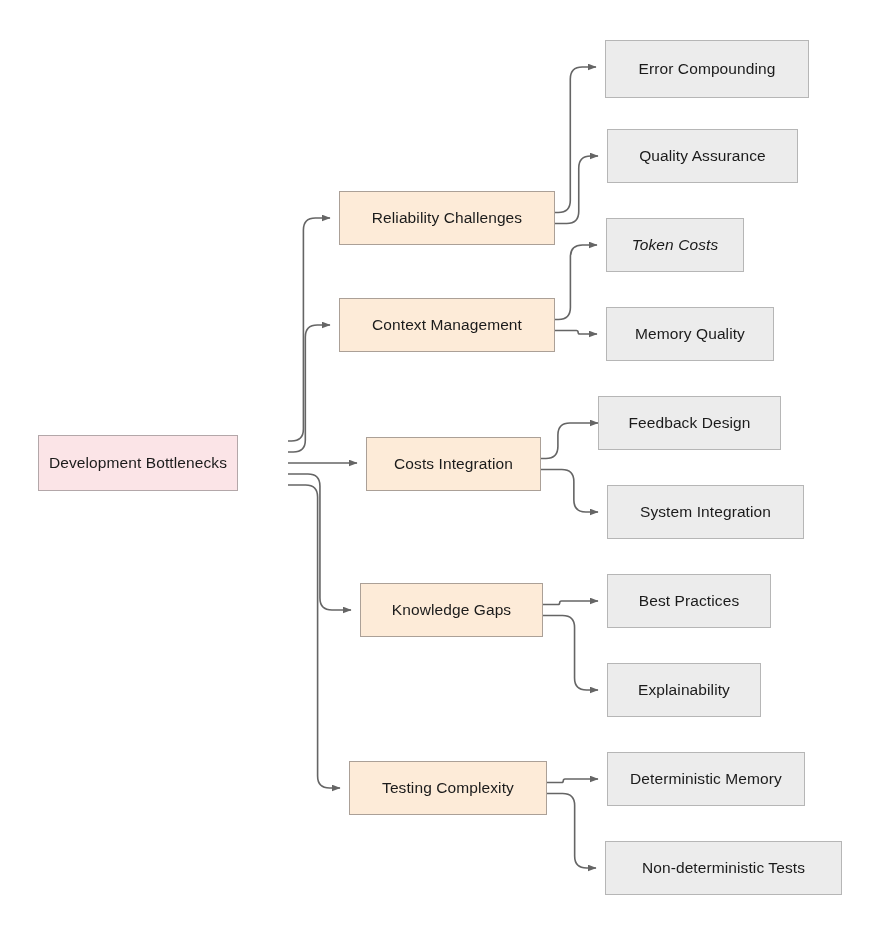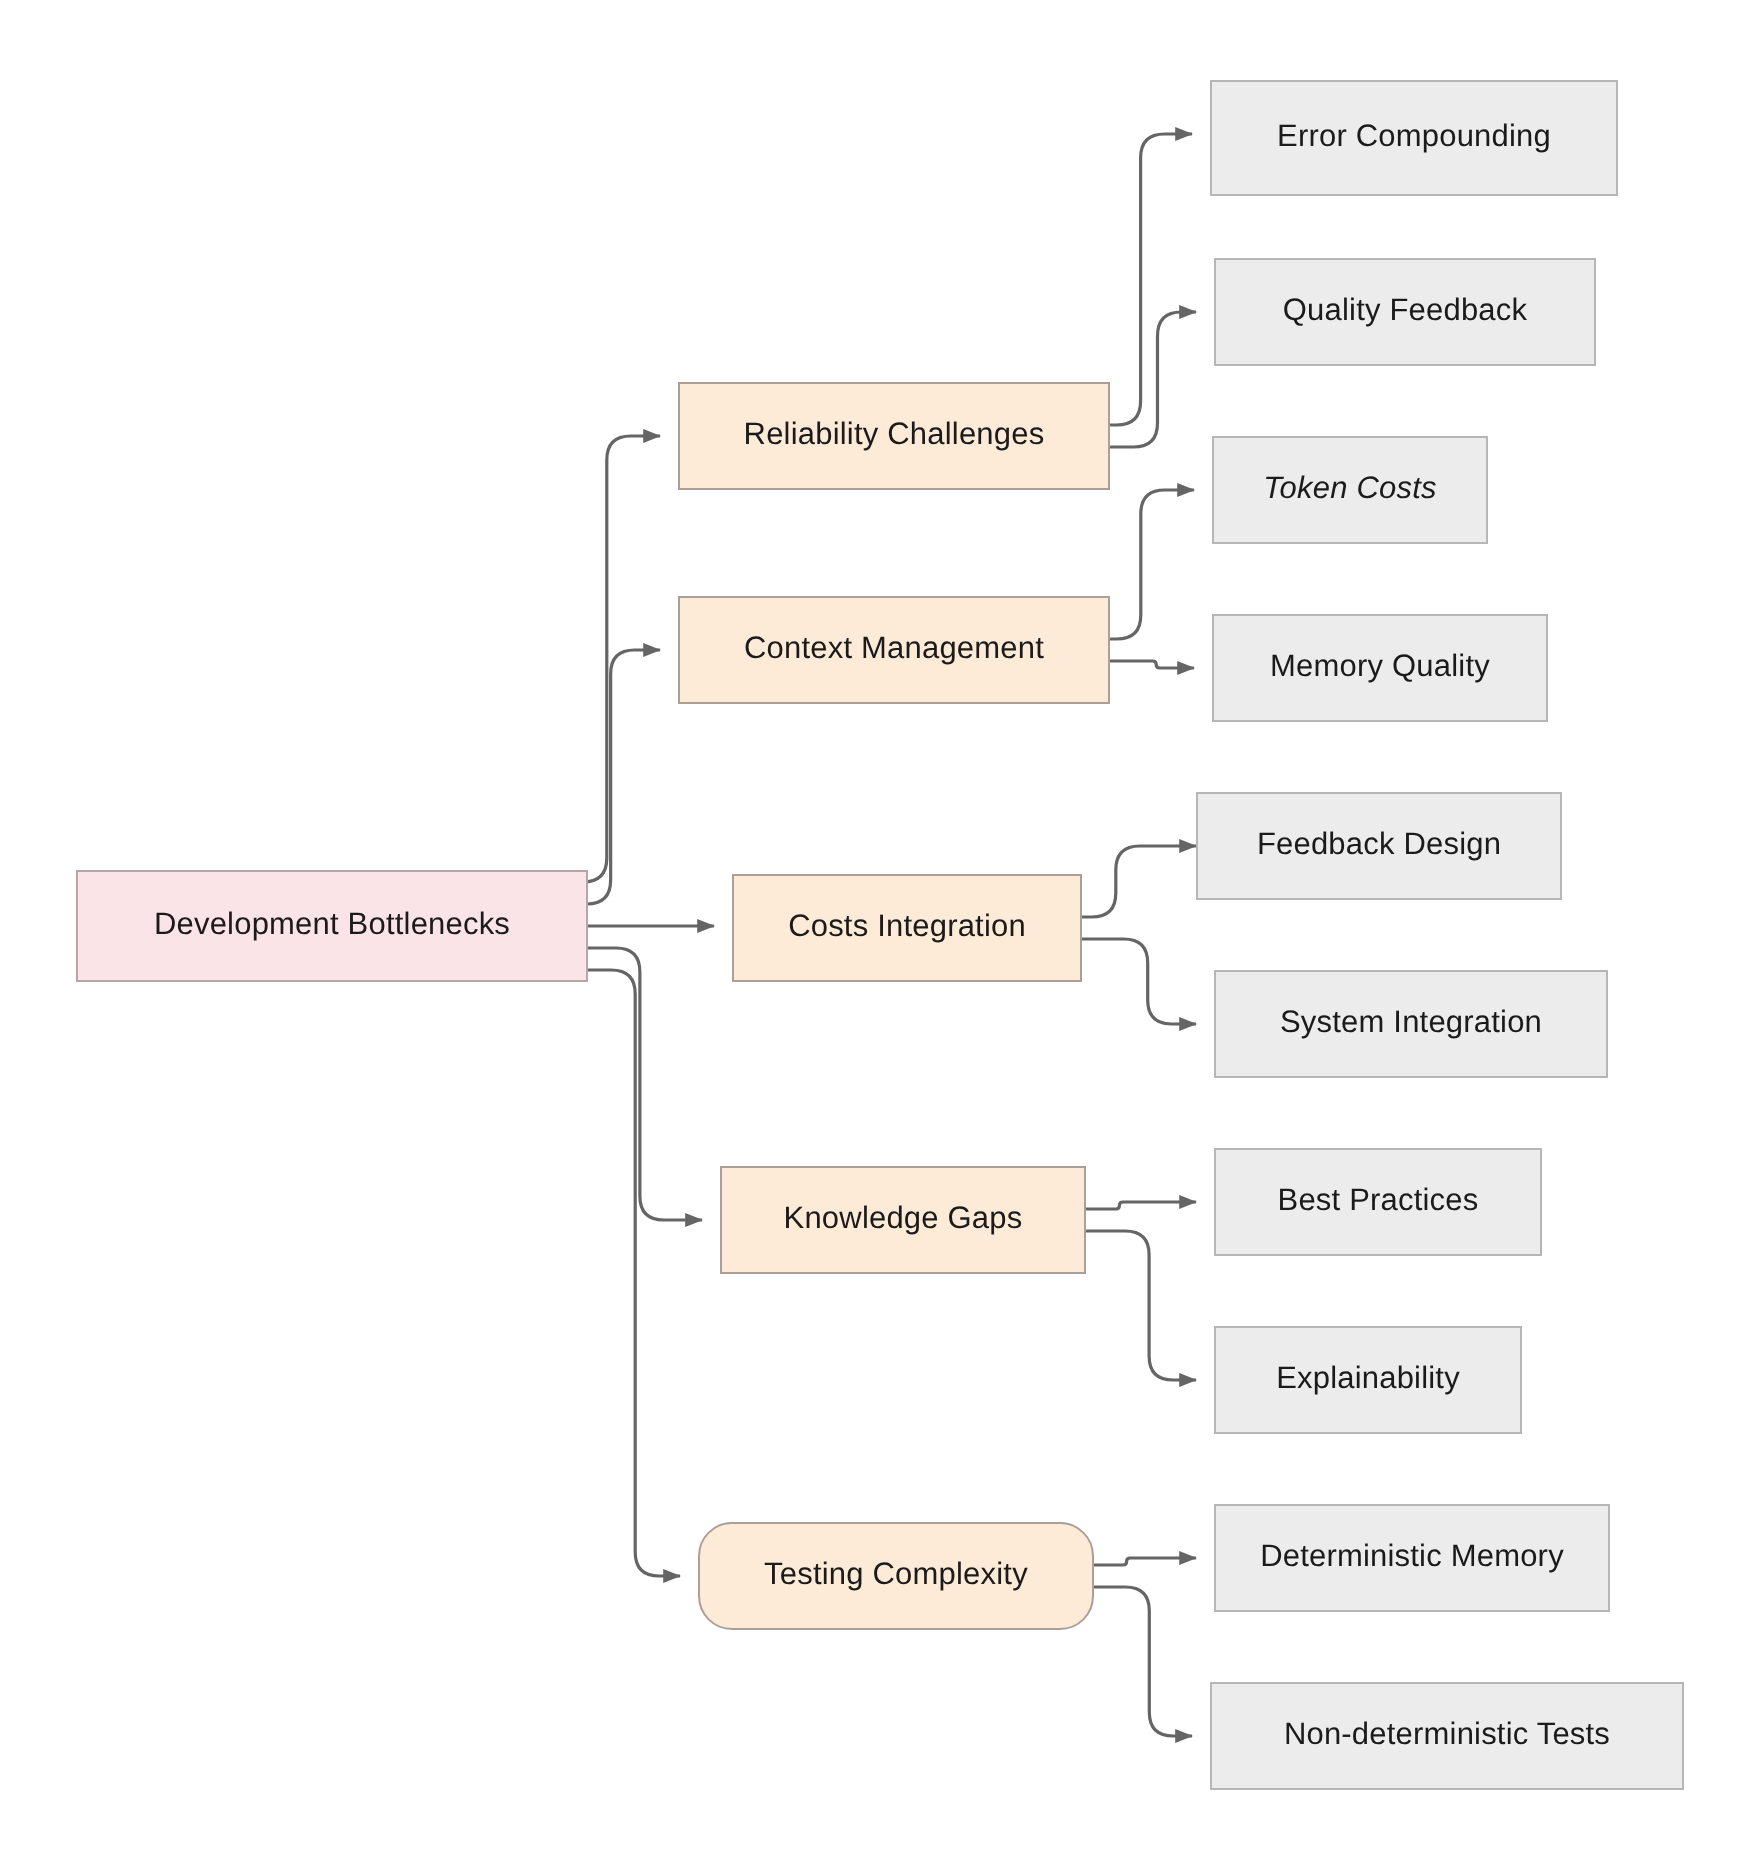--- a/index.html
+++ b/index.html
@@ -84,43 +84,43 @@
         <path class="edge-path" d="M541,458.5 L545.9,458.5 Q557.9,458.5 557.9,446.5 L557.9,435 Q557.9,423 569.9,423 L598,423" marker-end="url(#arrowhead)"></path>
         <path class="edge-path" d="M541,469.5 L561.85,469.5 Q573.85,469.5 573.85,481.5 L573.85,500 Q573.85,512 585.85,512 L598,512" marker-end="url(#arrowhead)"></path>
         <path class="edge-path" d="M543,604.5 L557.95,604.5 Q559.7,604.5 559.7,602.75 L559.7,602.75 Q559.7,601 561.45,601 L598,601" marker-end="url(#arrowhead)"></path>
         <path class="edge-path" d="M543,615.5 L562.55,615.5 Q574.55,615.5 574.55,627.5 L574.55,678 Q574.55,690 586.55,690 L598,690" marker-end="url(#arrowhead)"></path>
         <path class="edge-path" d="M547,782.5 L561.55,782.5 Q563.3,782.5 563.3,780.75 L563.3,780.75 Q563.3,779 565.05,779 L598,779" marker-end="url(#arrowhead)"></path>
         <path class="edge-path" d="M547,793.5 L562.65,793.5 Q574.65,793.5 574.65,805.5 L574.65,856 Q574.65,868 586.65,868 L596,868" marker-end="url(#arrowhead)"></path>
       </g>
   </svg>
 
   <div id="node-layer">
-      <div class="node node-root" style="left: 38px; top: 435px; width: 256px; height: 56px;">
+      <div class="node node-root" style="left: 38px; top: 435px; width: 200px; height: 56px;">
         <span>Development Bottlenecks</span>
       </div>
       <div class="node node-branch" style="left: 339px; top: 191px; width: 216px; height: 54px;">
         <span>Reliability Challenges</span>
       </div>
       <div class="node node-branch" style="left: 339px; top: 298px; width: 216px; height: 54px;">
         <span>Context Management</span>
       </div>
       <div class="node node-branch" style="left: 366px; top: 437px; width: 175px; height: 54px;">
         <span>Costs Integration</span>
       </div>
       <div class="node node-branch" style="left: 360px; top: 583px; width: 183px; height: 54px;">
         <span>Knowledge Gaps</span>
       </div>
-      <div class="node node-branch" style="left: 349px; top: 761px; width: 198px; height: 54px; border-radius: 17px;">
+      <div class="node node-branch" style="left: 349px; top: 761px; width: 198px; height: 54px;">
         <span>Testing Complexity</span>
       </div>
       <div class="node node-leaf" style="left: 605px; top: 40px; width: 204px; height: 58px;">
         <span>Error Compounding</span>
       </div>
       <div class="node node-leaf" style="left: 607px; top: 129px; width: 191px; height: 54px;">
-        <span>Quality Feedback</span>
+        <span>Quality Assurance</span>
       </div>
       <div class="node node-leaf" style="left: 606px; top: 218px; width: 138px; height: 54px; font-style: italic;">
         <span>Token Costs</span>
       </div>
       <div class="node node-leaf" style="left: 606px; top: 307px; width: 168px; height: 54px;">
         <span>Memory Quality</span>
       </div>
       <div class="node node-leaf" style="left: 598px; top: 396px; width: 183px; height: 54px;">
         <span>Feedback Design</span>
       </div>

